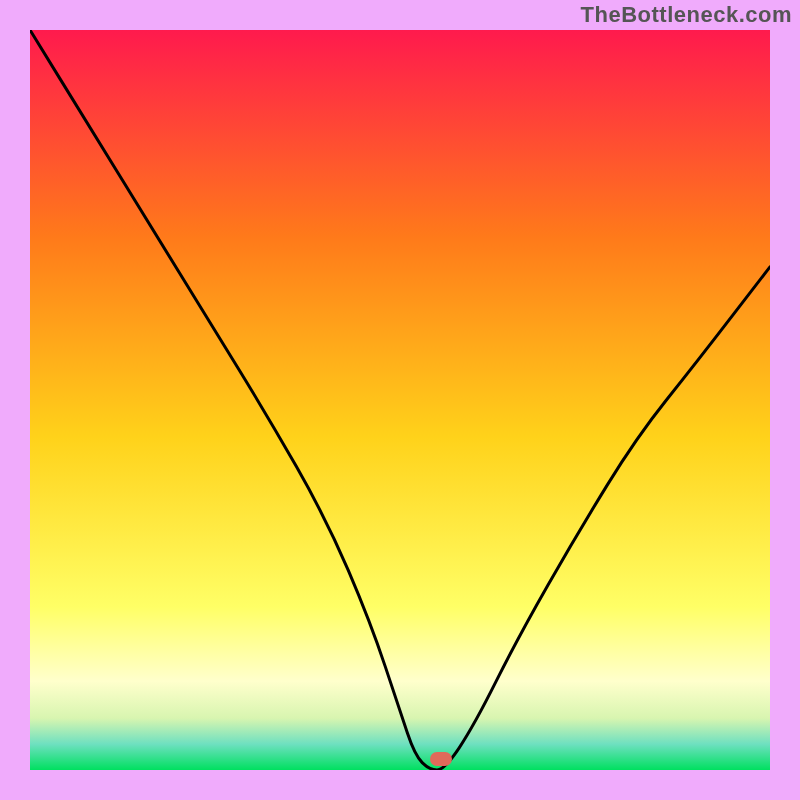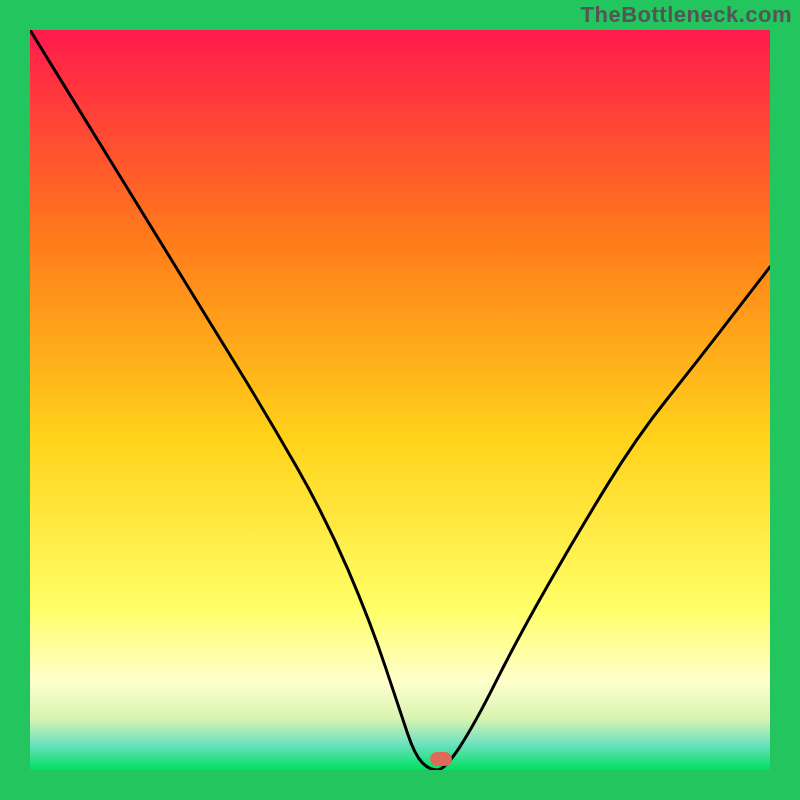--- a/index.html
+++ b/index.html
@@ -1,20 +1,20 @@
 <!DOCTYPE html>
 <html><head>
 <meta charset="utf-8">
 <style>
   * { margin: 0; padding: 0; box-sizing: border-box; }
   html, body { width: 800px; height: 800px; overflow: hidden; background: #fff; }
   .outer {
     width: 800px;
     height: 800px;
-    background: #22c55e;
+    background: #f0abfc;
     position: relative;
   }
   .attribution {
     position: absolute;
     top: 2px;
     right: 8px;
     color: #555;
     font-family: Arial, Helvetica, sans-serif;
     font-size: 22px;
     font-weight: bold;

